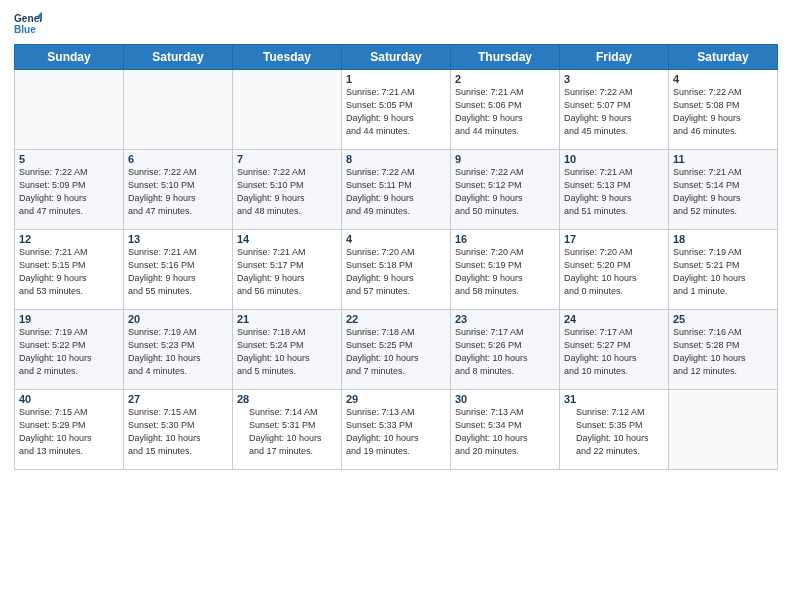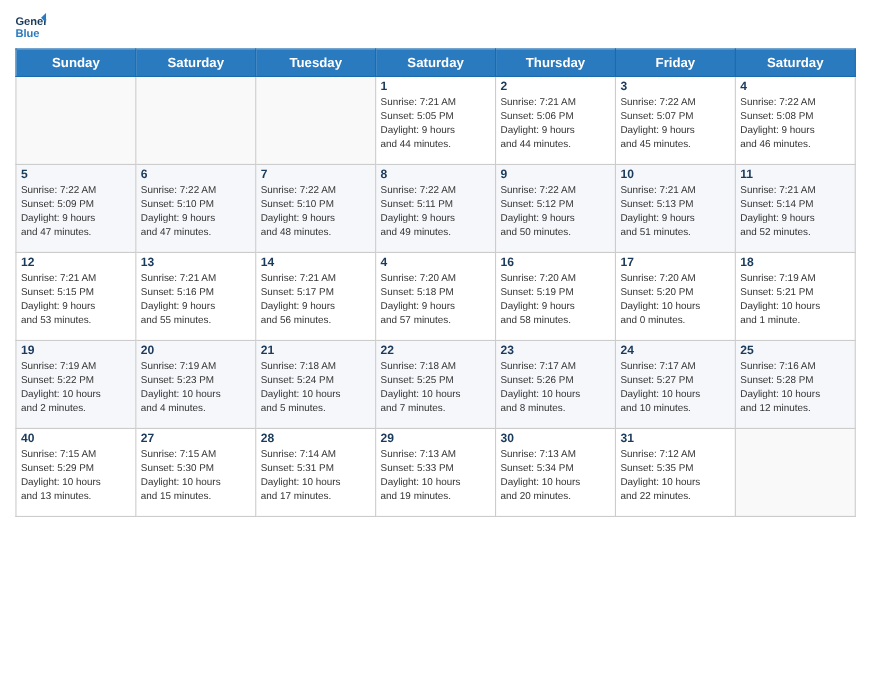--- a/index.html
+++ b/index.html
@@ -311,42 +311,42 @@
           </td>
           <td>
             <span class="day-num">27</span>
             <div class="day-info" style="white-space: pre-line;">Sunrise: 7:15 AM
 Sunset: 5:30 PM
 Daylight: 10 hours
 and 15 minutes.</div>
           </td>
           <td>
             <span class="day-num">28</span>
-            <div class="day-info" style="white-space: pre-line;">Sunrise: 7:14 AM
+            <div class="day-info" style="white-space: pre-line; margin-left: 12px;">Sunrise: 7:14 AM
 Sunset: 5:31 PM
 Daylight: 10 hours
 and 17 minutes.</div>
           </td>
           <td>
             <span class="day-num">29</span>
             <div class="day-info" style="white-space: pre-line;">Sunrise: 7:13 AM
 Sunset: 5:33 PM
 Daylight: 10 hours
 and 19 minutes.</div>
           </td>
           <td>
             <span class="day-num">30</span>
             <div class="day-info" style="white-space: pre-line;">Sunrise: 7:13 AM
 Sunset: 5:34 PM
 Daylight: 10 hours
 and 20 minutes.</div>
           </td>
           <td>
             <span class="day-num">31</span>
-            <div class="day-info" style="white-space: pre-line;">Sunrise: 7:12 AM
+            <div class="day-info" style="white-space: pre-line; margin-left: 12px;">Sunrise: 7:12 AM
 Sunset: 5:35 PM
 Daylight: 10 hours
 and 22 minutes.</div>
           </td>
           <td class="empty-cell"></td>
         </tr>
       </tbody>
   </table>
 </div>
 

